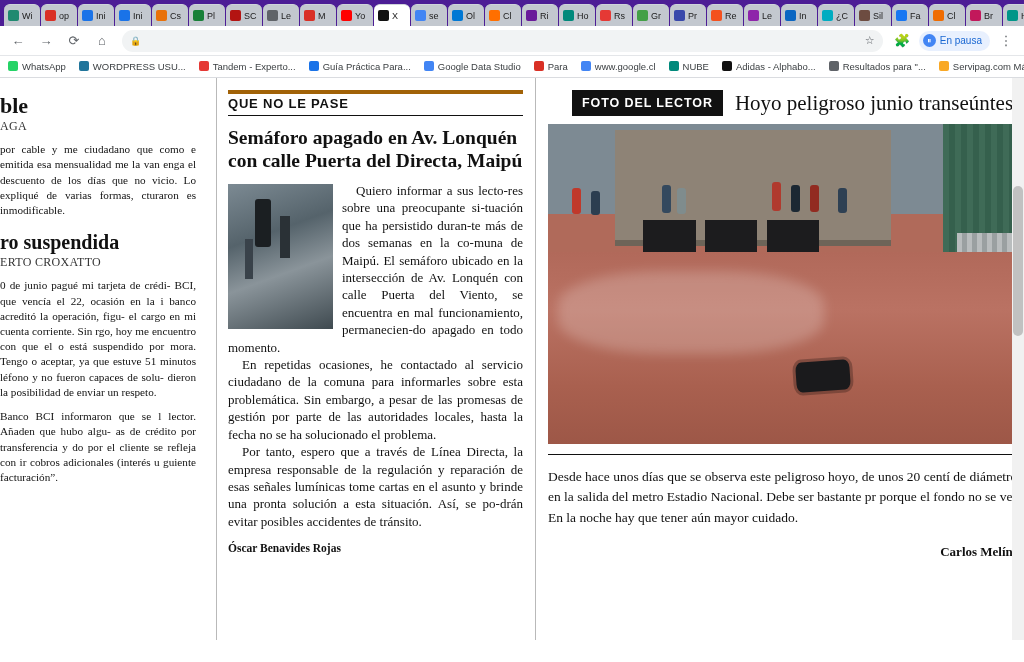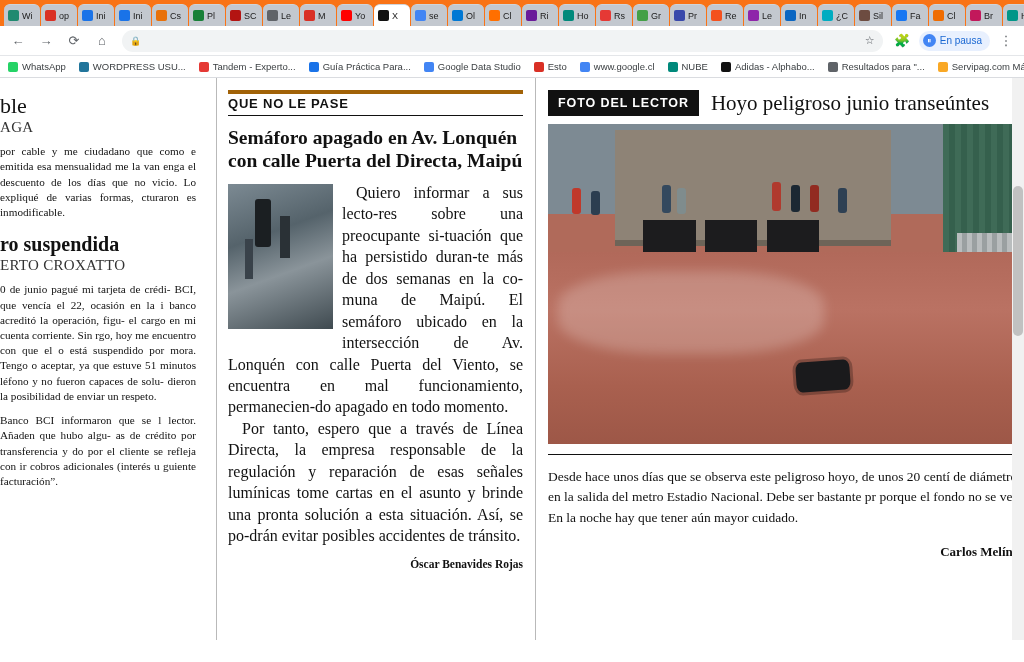--- a/index.html
+++ b/index.html
@@ -9,21 +9,21 @@
     font-family:"Liberation Sans", sans-serif;
     background:#ffffff;
   }
 
   
   #chrome { background:#d6dae0; width:1024px; }
 
   
   .tabstrip {
     height:26px; display:flex; align-items:flex-end;
-    padding:3px 0 0 0; background:#f97316;
+    padding:3px 0 0 0; background:#4c1d95;
   }
   .tab {
     height:22px; min-width:36px; max-width:36px;
     display:flex; align-items:center; gap:3px;
     padding:0 4px; margin-right:1px;
     background:#c3c8cf; border-radius:6px 6px 0 0;
     font-size:9px; color:#1b1b1b; overflow:hidden; white-space:nowrap;
     border-top:1px solid #cfd4da;
   }
   .tab .fav {
@@ -61,40 +61,40 @@
     display:flex; align-items:center; justify-content:center;
     color:#fff; font-size:8px;
   }
 
   
   .bookmarks {
     height:22px; background:#ffffff; display:flex; align-items:center;
     padding:0 8px; gap:13px; font-size:9.5px; color:#3c4043;
     border-bottom:1px solid #dadce0; overflow:hidden; white-space:nowrap;
   }
-  .bm { display:flex; align-items:center; gap:4px; }
+  .bm { display:flex; align-items:flex-start; gap:4px; }
   .bm .bmico { width:10px; height:10px; border-radius:2px; flex:0 0 10px; }
 
   
   #page {
     position:relative; width:1024px; height:562px;
     background:#ffffff; overflow:hidden;
     font-family:"Liberation Serif", serif;
   }
   .np { position:absolute; }
 
   .vrule { position:absolute; width:1px; background:#b9b9b9; }
 
   
   .lcol { left:0; top:0; width:206px; padding:0 10px 0 0; }
   .lcol h2 {
-    font-family:"Liberation Serif", serif; font-weight:normal;
+    font-family:"Liberation Serif", serif; font-weight:bold;
     font-size:22px; margin:16px 0 2px 0; line-height:1.05; color:#111;
   }
-  .lcol .byline { font-size:15px; letter-spacing:.3px; color:#333; margin:0 0 8px 0; }
+  .lcol .byline { font-size:12px; letter-spacing:.3px; color:#333; margin:0 0 8px 0; }
   .lcol p {
     font-size:11.2px; line-height:1.36; margin:0 0 9px 0; color:#111;
     text-align:justify;
   }
   .lcol h3 {
     font-family:"Liberation Serif", serif; font-weight:bold;
     font-size:20px; margin:14px 0 2px 0; line-height:1.05; color:#111;
   }
 
   
@@ -103,45 +103,46 @@
     display:inline-block; font-family:"Liberation Sans", sans-serif;
     font-weight:bold; font-size:13px; letter-spacing:.8px; color:#111;
     padding:2px 0 4px 0;
   }
   .kicker-rule { border-top:4px solid #a16207; border-bottom:1px solid #111; }
   .mcol h1 {
     font-family:"Liberation Serif", serif; font-weight:bold; color:#111;
     font-size:19.5px; line-height:1.18; margin:10px 0 10px 0;
   }
   .mcol p {
-    font-size:16px; line-height:1.34; margin:0; color:#111; text-align:justify;
+    font-size:13px; line-height:1.34; margin:0; color:#111; text-align:justify;
     text-indent:14px;
   }
   .photo-small {
     float:left; width:105px; height:145px; margin:2px 9px 4px 0;
     background:linear-gradient(160deg,#7c8a93 0%,#55636b 35%,#8a949a 60%,#3f4a50 100%);
     position:relative; overflow:hidden;
   }
   .photo-small:after{
     content:""; position:absolute; left:26%; top:10%;
     width:16px; height:48px; background:#1b1f22; border-radius:3px;
     box-shadow:22px 14px 0 -3px #2a3136, -14px 36px 0 -4px #39424a;
   }
   .signature {
     font-family:"Liberation Serif", serif; font-weight:bold; font-size:11.5px;
-    text-align:right; margin-top:12px; color:#111;
+    margin-top:12px; color:#111;
   }
 
   
   .rcol { left:548px; top:0; right:0; width:476px; }
   .rhead { display:flex; align-items:center; gap:12px; margin-top:12px; }
   .rbadge {
     background:#111; color:#fff; font-family:"Liberation Sans", sans-serif;
     font-weight:bold; font-size:12.5px; letter-spacing:.9px;
     padding:6px 10px;
+    margin-left:24px;
   }
   .rtitle {
     font-family:"Liberation Serif", serif; font-weight:normal;
     font-size:21px; color:#111;
   }
   .bigphoto {
     margin-top:8px; width:476px; height:320px; position:relative; overflow:hidden;
     background:#b06a5a;
   }
   .bp-sky { position:absolute; inset:0 0 72% 0; background:#7d8a93; }
@@ -354,21 +355,21 @@
       <div class="bm">
         <span class="bmico" style="background: rgb(26, 115, 232);"></span>
         <span>Guía Práctica Para...</span>
       </div>
       <div class="bm">
         <span class="bmico" style="background: rgb(66, 133, 244);"></span>
         <span>Google Data Studio</span>
       </div>
       <div class="bm">
         <span class="bmico" style="background: rgb(217, 48, 37);"></span>
-        <span>Esto</span>
+        <span>Para</span>
       </div>
       <div class="bm">
         <span class="bmico" style="background: rgb(66, 133, 244);"></span>
         <span>www.google.cl</span>
       </div>
       <div class="bm">
         <span class="bmico" style="background: rgb(0, 137, 123);"></span>
         <span>NUBE</span>
       </div>
       <div class="bm">
@@ -401,20 +402,21 @@
     <p>Banco BCI informaron que se l lector. Añaden que hubo algu- as de crédito por transferencia y do por el cliente se refleja con ir cobros adicionales (interés u guiente facturación”.</p>
   </div>
 
   <div class="np mcol">
     <div class="kicker-rule" style="margin-top:12px;">
       <div class="kicker">QUE NO LE PASE</div>
     </div>
     <h1>Semáforo apagado en Av. Lonquén con calle Puerta del Directa, Maipú</h1>
     <div class="photo-small"></div>
     <p>Quiero informar a sus lecto-res sobre una preocupante si-tuación que ha persistido duran-te más de dos semanas en la co-muna de Maipú. El semáforo ubicado en la intersección de Av. Lonquén con calle Puerta del Viento, se encuentra en mal funcionamiento, permanecien-do apagado en todo momento.</p>
+    <p>En repetidas ocasiones, he contactado al servicio ciudadano de la comuna para informarles sobre esta problemática. Sin embargo, a pesar de las promesas de gestión por parte de las autoridades locales, hasta la fecha no se ha solucionado el problema.</p>
     <p>Por tanto, espero que a través de Línea Directa, la empresa responsable de la regulación y reparación de esas señales lumínicas tome cartas en el asunto y brinde una pronta solución a esta situación. Así, se po-drán evitar posibles accidentes de tránsito.</p>
     <div class="signature">Óscar Benavides Rojas</div>
   </div>
 
   <div class="np rcol">
     <div class="rhead">
       <div class="rbadge">FOTO DEL LECTOR</div>
       <div class="rtitle">Hoyo peligroso junio transeúntes</div>
     </div>
 

